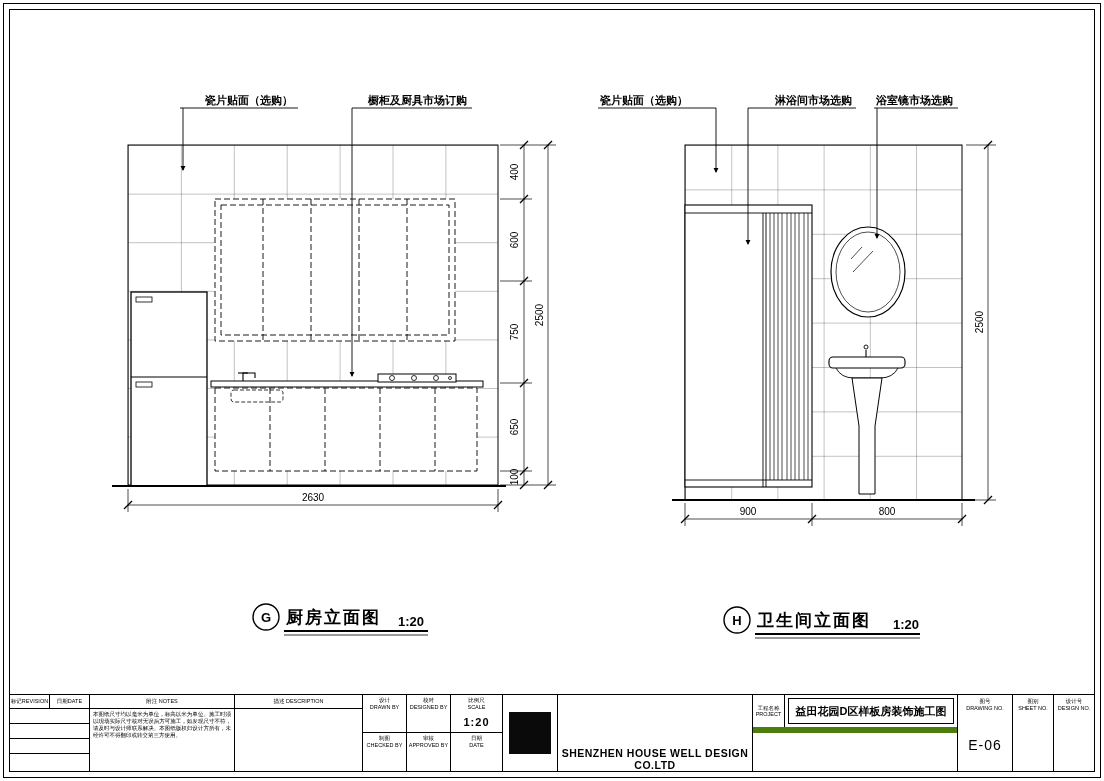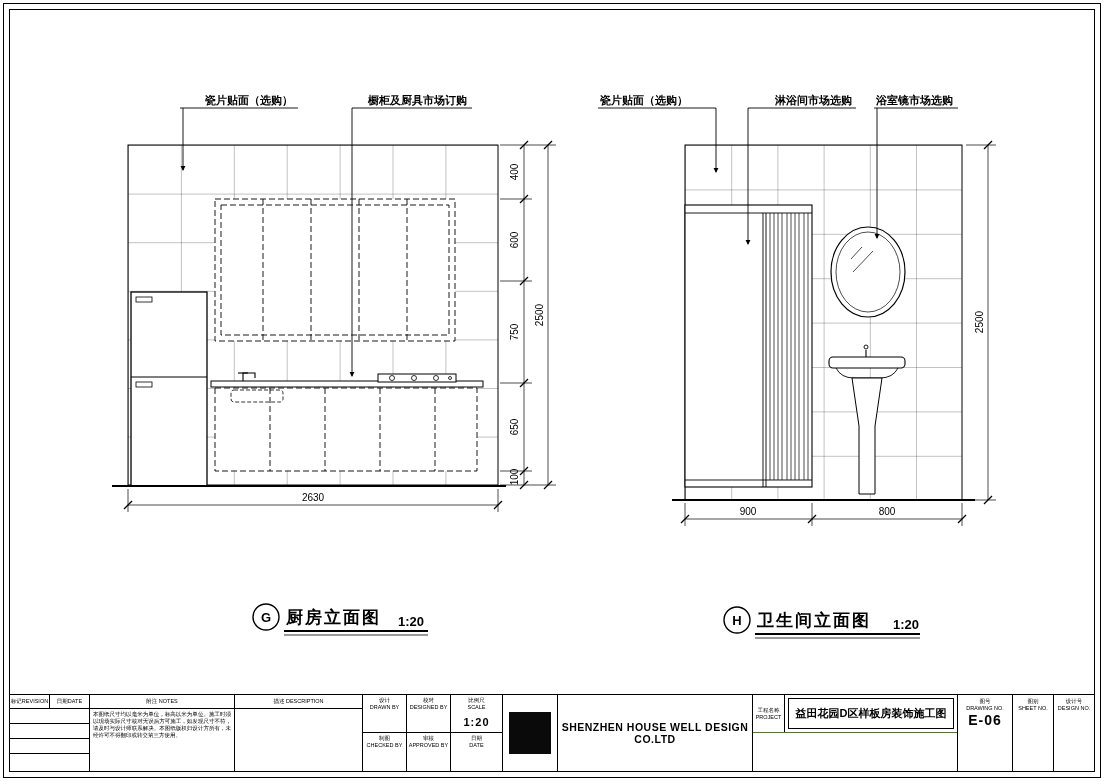--- a/index.html
+++ b/index.html
@@ -19,29 +19,29 @@
   .hdr-row{height:14px;border-bottom:1px solid #000;display:flex;align-items:center;justify-content:center}
   .rev-cols{display:flex;height:14px;border-bottom:1px solid #000}
   .rev-cols>div{flex:1;display:flex;align-items:center;justify-content:center}
   .rev-cols>div:first-child{border-right:1px solid #000}
   .rev-line{height:15px;border-bottom:1px solid #000}
   .notes-body{font-size:5.5px;line-height:7px;padding:2px 3px;text-align:justify}
   .sg-cell{padding-top:2px}
   .scale-val{font-weight:bold;font-size:11px;text-align:center;margin-top:6px;letter-spacing:1px}
   .logo-cell{display:flex;align-items:center;justify-content:center}
   .logo-sq{width:42px;height:42px;background:#0a0a0a}
-  .company-cell{display:flex;align-items:center;justify-content:center}
+  .company-cell{display:flex;align-items:flex-end;justify-content:center}
   .company-name{font-weight:bold;font-size:10.5px;text-align:center;letter-spacing:.5px}
   .pj-row{display:flex;height:38px}
-  .pj-row.first{border-bottom:1px solid #4d7c0f}
+  .pj-row.first{border-bottom:6px solid #4d7c0f}
   .pj-lbl{width:32px;border-right:1px solid #000;display:flex;flex-direction:column;justify-content:center}
   .pj-valwrap{flex:1;padding:3px}
   .pj-val{border:1px solid #000;height:100%;display:flex;align-items:center;justify-content:center;
     font-weight:bold;font-size:11px;white-space:nowrap}
-  .dwg-no{font-weight:bold;font-size:14px;text-align:center;margin-top:1px;letter-spacing:1px}
+  .dwg-no{font-weight:normal;font-size:14px;text-align:center;margin-top:26px;letter-spacing:1px}
 </style>
 </head>
 <body>
 
 <svg class="drawing-svg" width="1104" height="695" viewBox="0 0 1104 695">
   <defs>
     <pattern id="tileK" patternUnits="userSpaceOnUse" x="128" y="145" width="52.9" height="48.6">
       <path d="M52.9 0H0V48.6" fill="none" stroke="#333" stroke-width="0.6"></path>
     </pattern>
     <pattern id="tileB" patternUnits="userSpaceOnUse" x="685" y="145" width="46.2" height="44.4">

